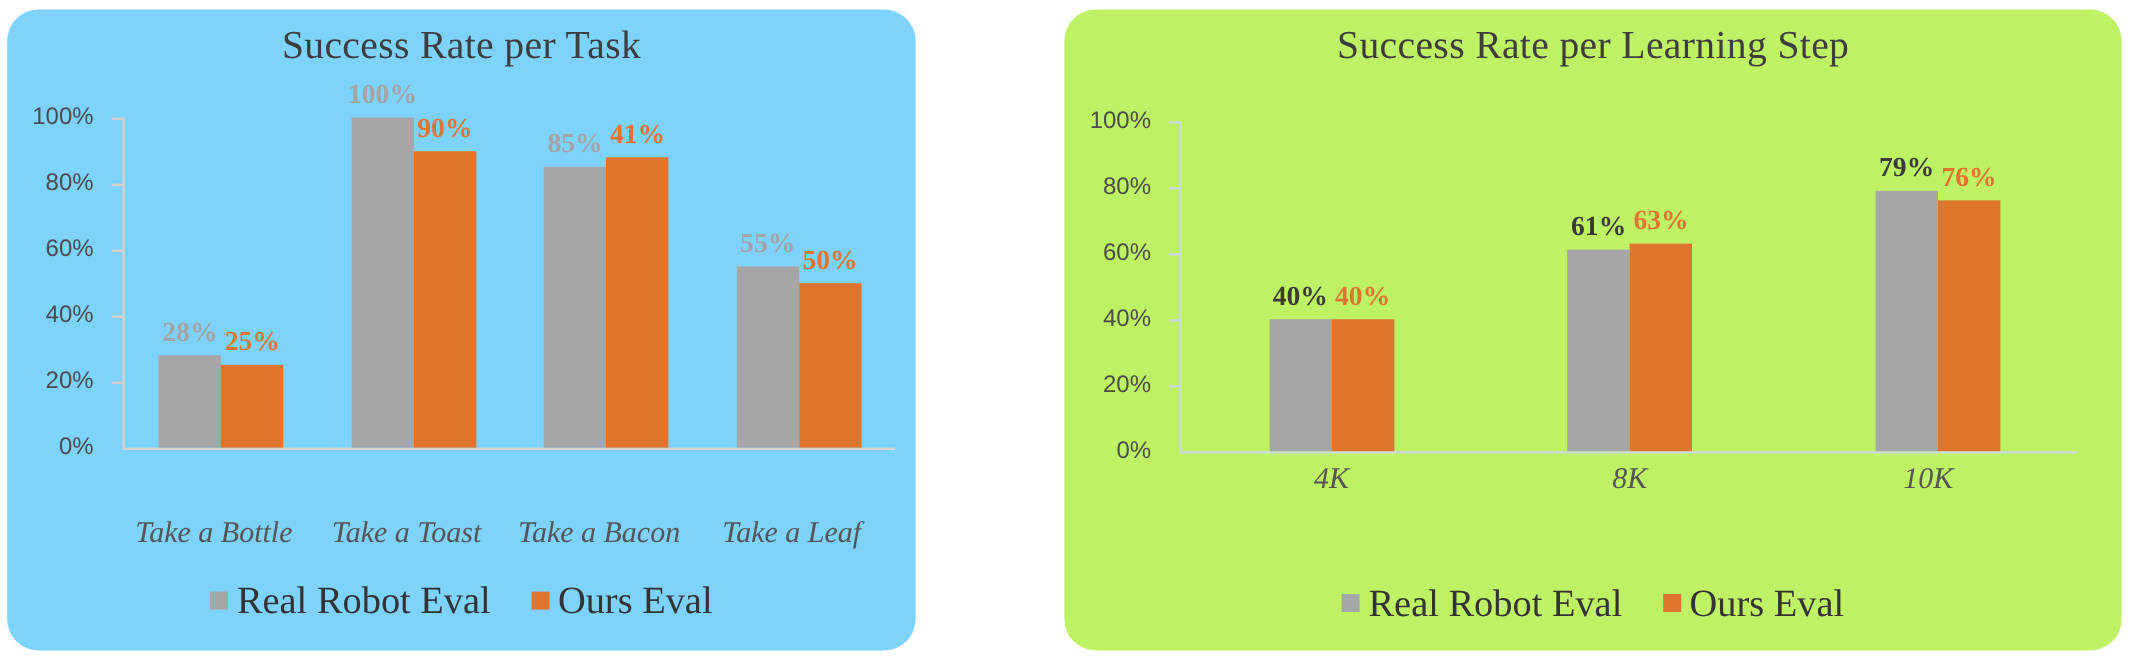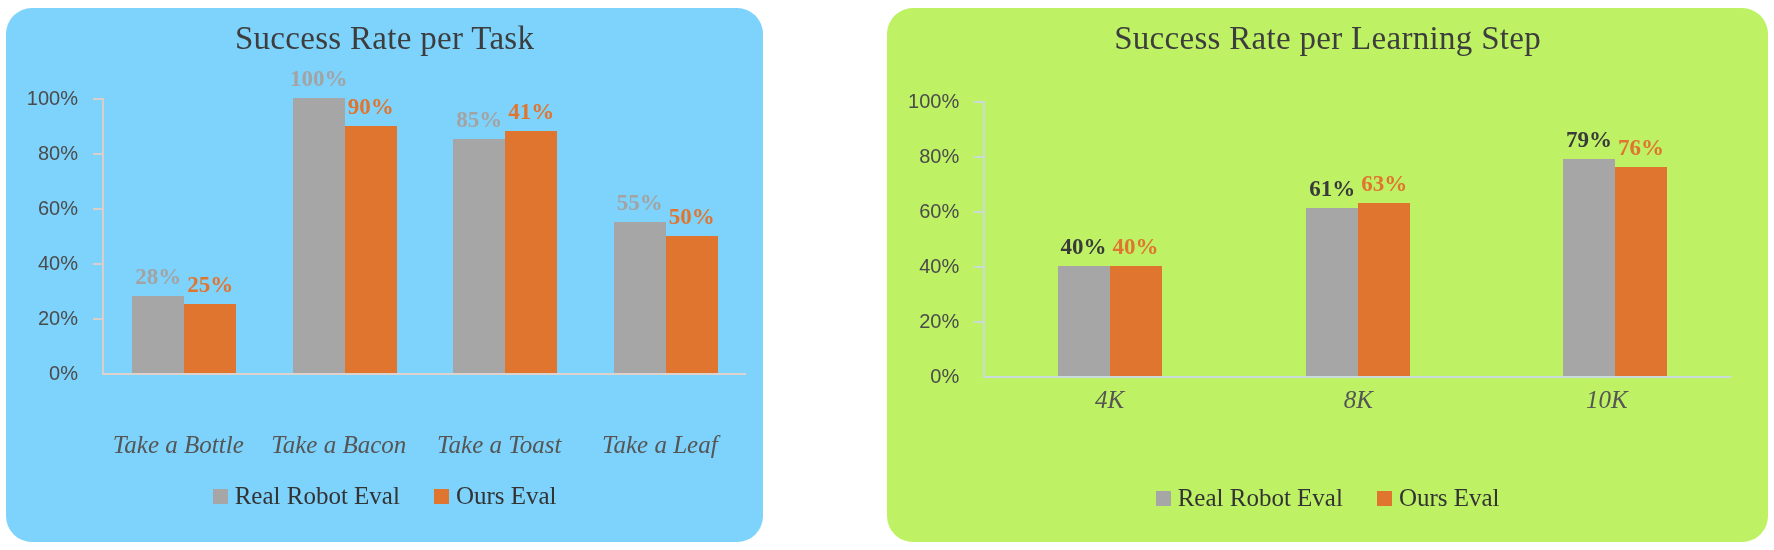--- a/index.html
+++ b/index.html
@@ -125,21 +125,21 @@
     width: 100%;
     display: flex;
     justify-content: center;
     align-items: center;
     gap: 34px;
   }
   .legend-item {
     display: flex;
     align-items: center;
     gap: 7px;
-    font-size: 25px;
+    font-size: 32px;
     color: #333333;
     white-space: nowrap;
   }
   .swatch { width: 15px; height: 15px; display: inline-block; }
   .swatch.gray   { background: #a6a6a6; }
   .swatch.orange { background: #e0752f; }
 </style>
 </head>
 <body>
 
@@ -208,22 +208,22 @@
           <div class="bar orange" style="height:50%;">
             <span class="bar-label lbl-orange">50%</span>
           </div>
         </div>
       </div>
 
     </div>
 
     <div class="cat-labels" style="left:92px;top:375px;width:642px;margin-top:48px;">
       <div class="cat-label">Take a Bottle</div>
+      <div class="cat-label">Take a Toast</div>
       <div class="cat-label">Take a Bacon</div>
-      <div class="cat-label">Take a Toast</div>
       <div class="cat-label">Take a Leaf</div>
     </div>
 
     <div class="legend" style="top:474px;">
       <div class="legend-item">
         <span class="swatch gray"></span>
         <span>Real Robot Eval</span>
       </div>
       <div class="legend-item">
         <span class="swatch orange"></span>

